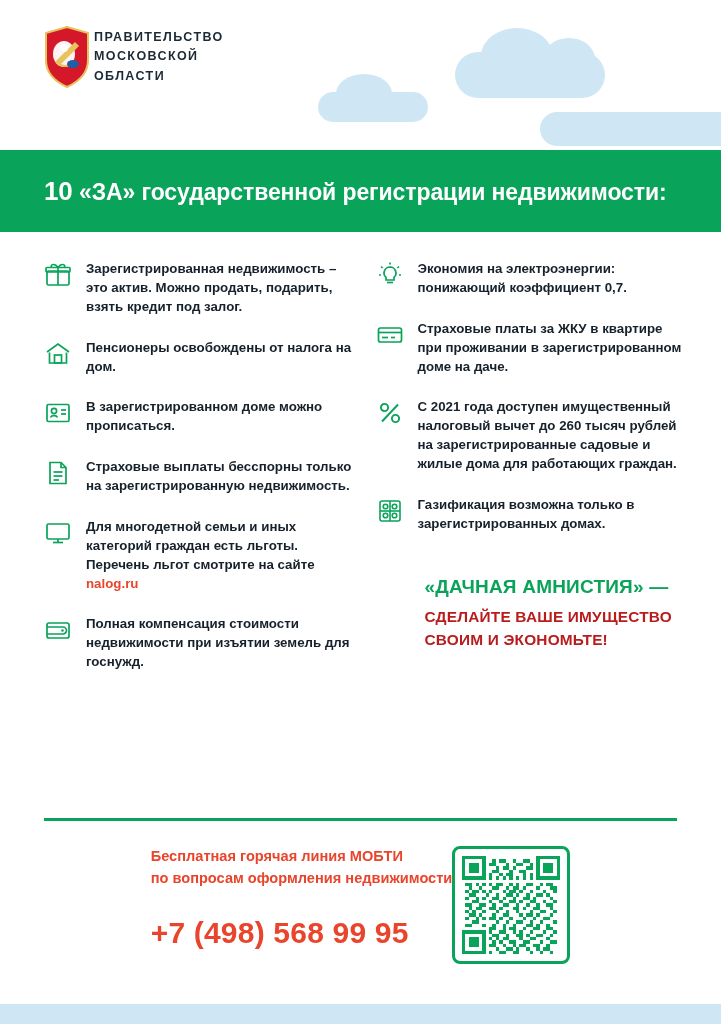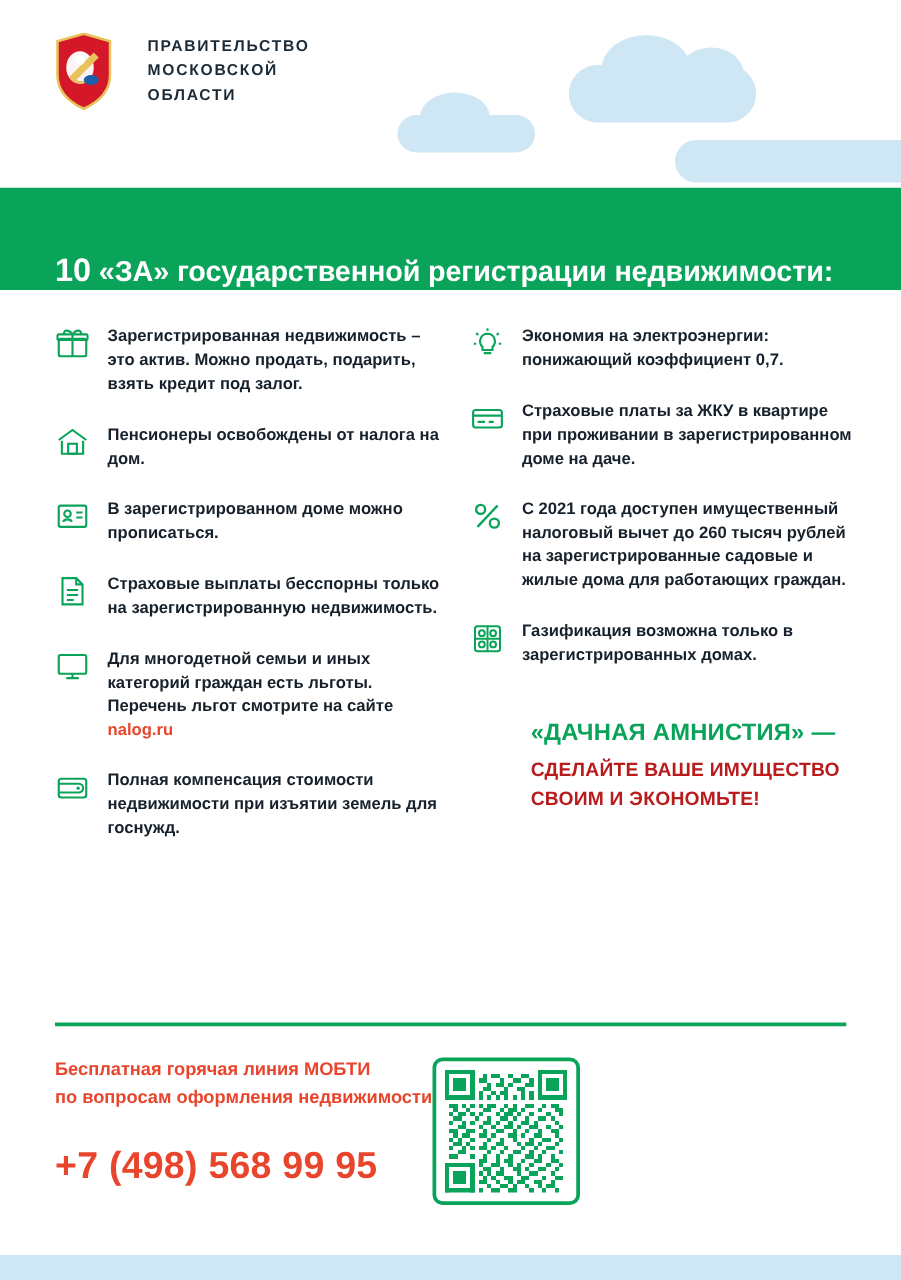--- a/index.html
+++ b/index.html
@@ -62,42 +62,42 @@
     left: 18px; top: -18px;
   }
   .cloud-c { width: 200px; height: 34px; left: 540px; top: 112px; border-radius: 30px; }
 
   .logo-block {
     position: absolute;
     left: 44px;
     top: 26px;
     display: flex;
     align-items: center;
-    gap: 28px;
+    gap: 4px;
   }
   .coat {
     width: 46px;
     height: 62px;
     position: relative;
   }
   .org-name {
     font-size: 12.5px;
     font-weight: bold;
     letter-spacing: 1.4px;
     line-height: 1.55;
     color: #1b2a36;
     text-transform: uppercase;
   }
 
   
   .banner {
     background: #0aa35a;
     height: 82px;
     display: flex;
-    align-items: flex-end;
+    align-items: center;
     padding-left: 44px;
     padding-right: 30px;
     box-sizing: border-box;
   }
   .banner-text {
     color: #ffffff;
     font-size: 23px;
     font-weight: bold;
     letter-spacing: -0.1px;
   }
@@ -168,21 +168,21 @@
     background: #0aa35a;
   }
 
   
   .footer {
     position: absolute;
     left: 44px;
     top: 846px;
     right: 44px;
     display: flex;
-    justify-content: flex-start;
+    justify-content: center;
     align-items: flex-start;
   }
   .hotline-title {
     color: #e8452c;
     font-size: 14.6px;
     font-weight: bold;
     line-height: 1.5;
   }
   .phone {
     color: #e8452c;

